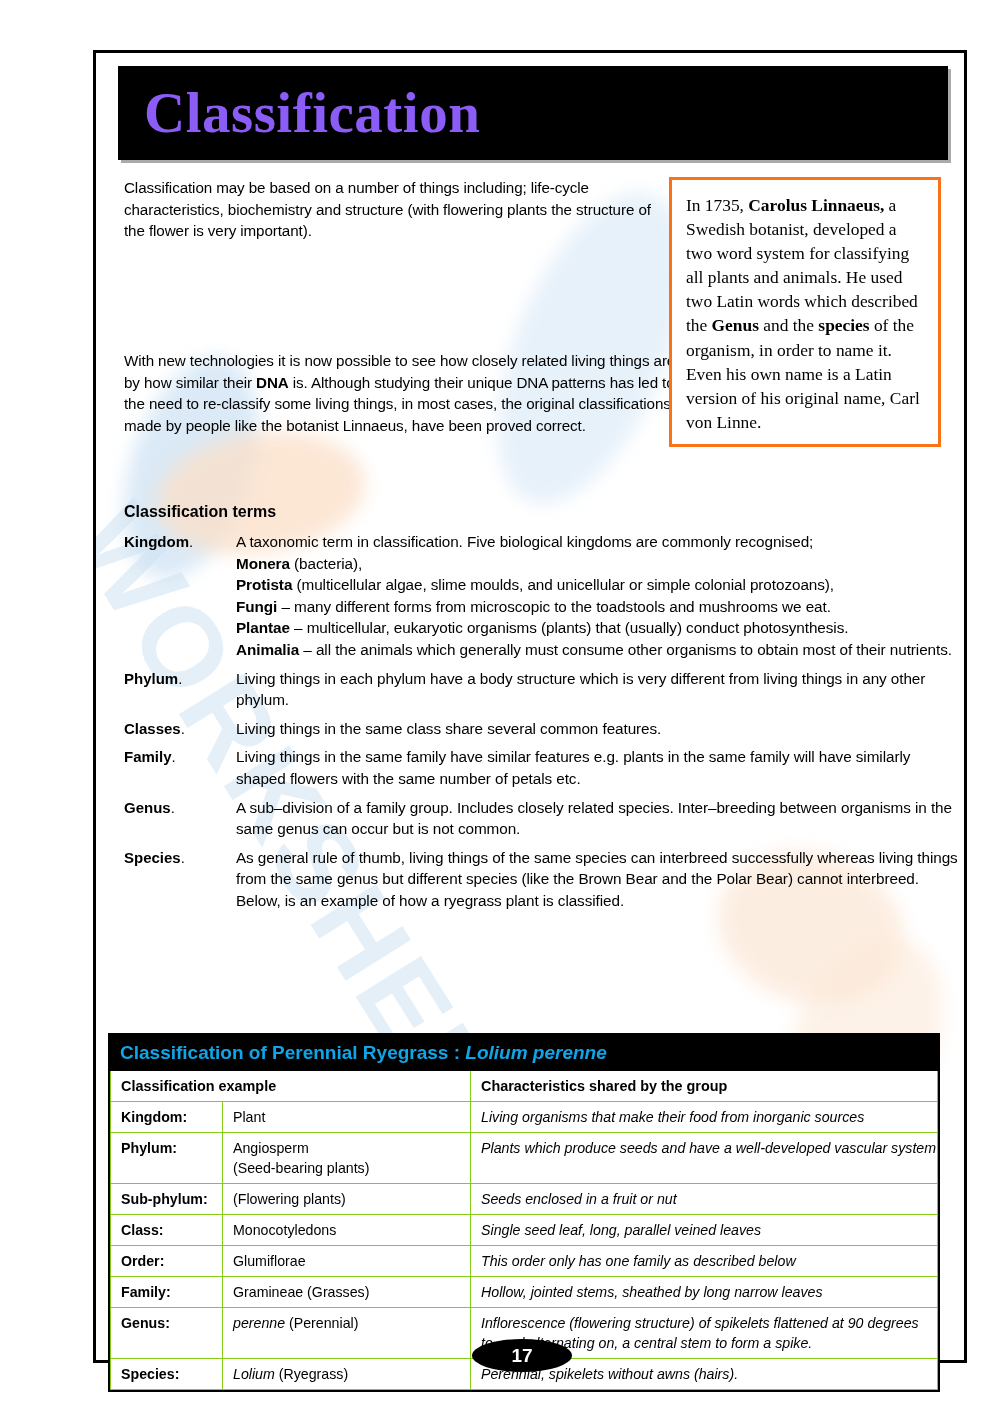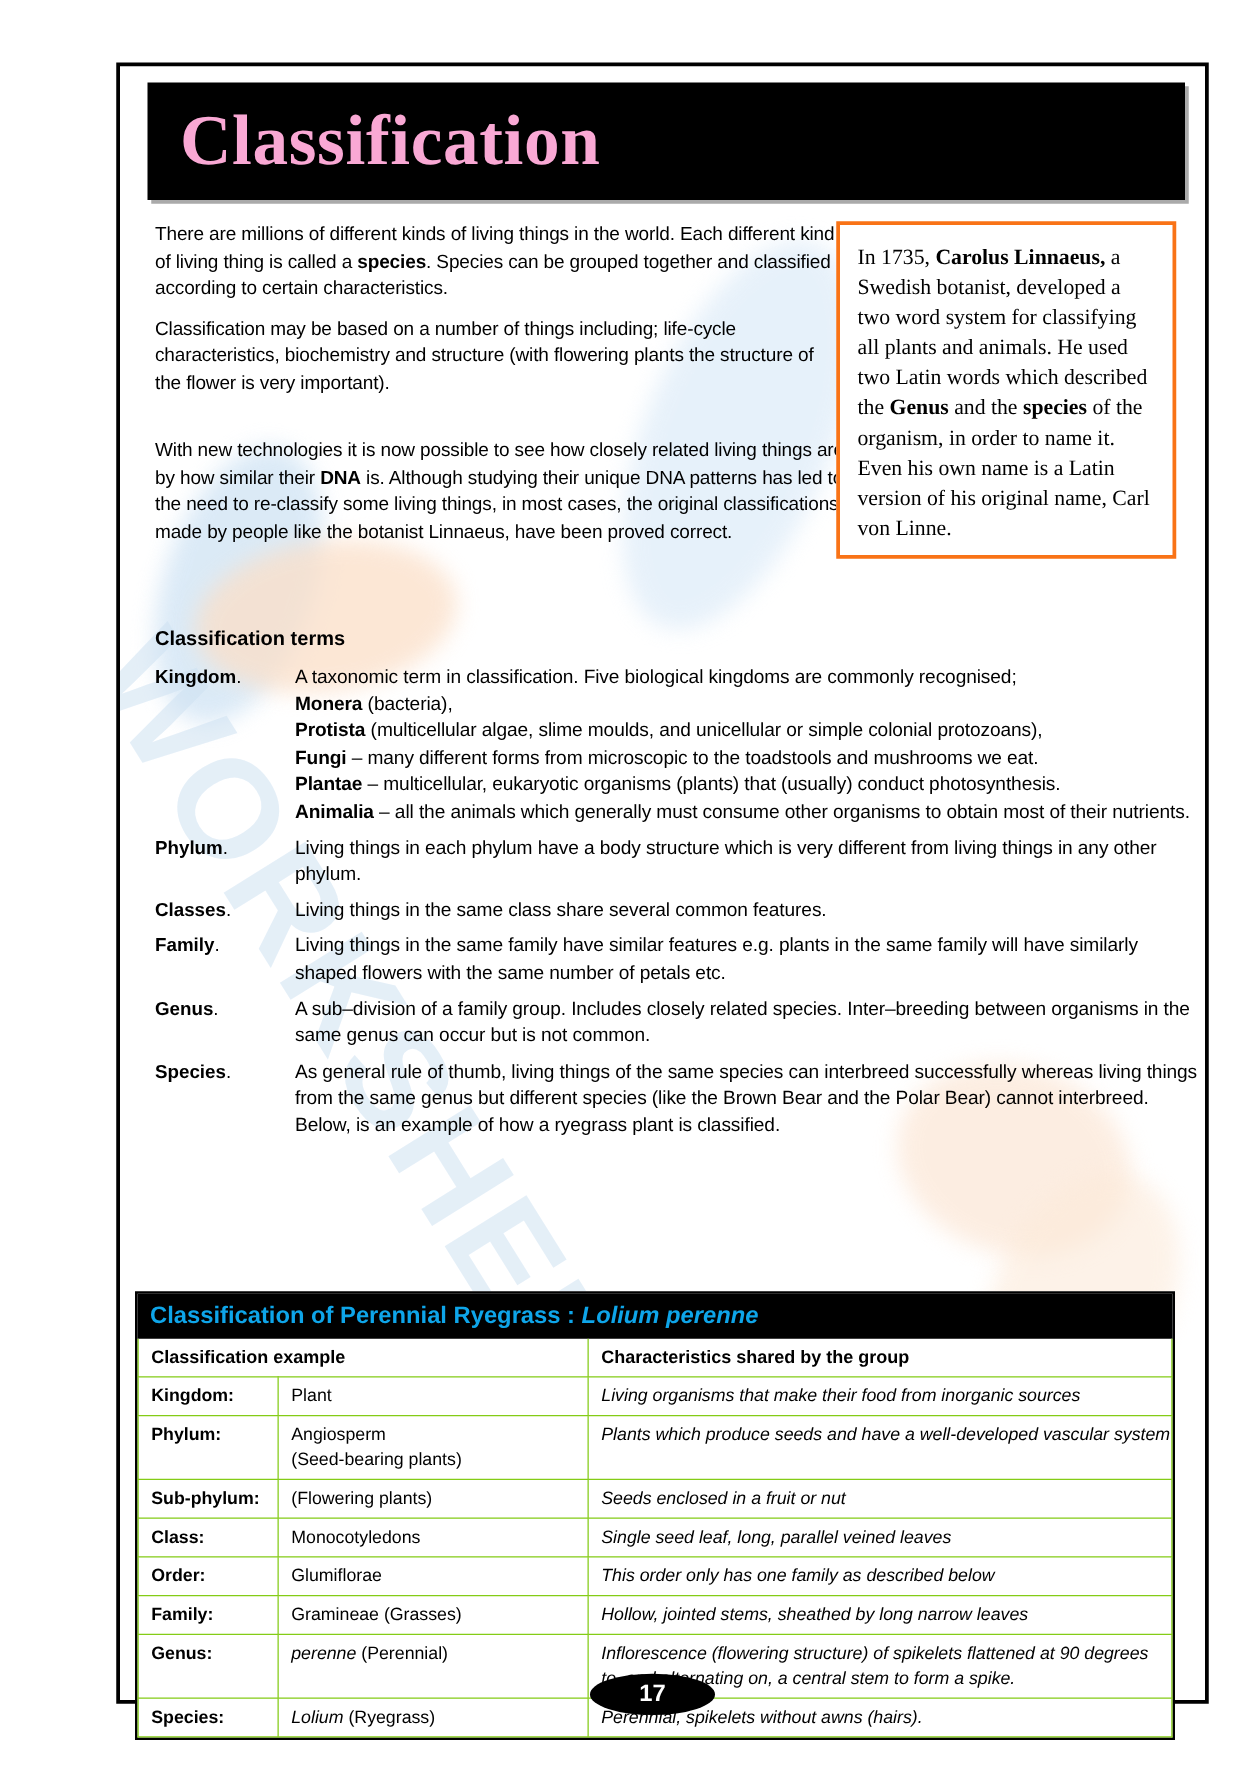--- a/index.html
+++ b/index.html
@@ -94,21 +94,21 @@
   #title-banner {
     position: absolute;
     left: 22px;
     top: 13px;
     width: 830px;
     height: 94px;
     background: #000;
     box-shadow: 3px 3px 0 #aaa;
   }
   #title-banner .title-text {
-    color: #f9a8d4;
+    color: #8b5cf6;
     font-family: "Liberation Serif", serif;
     font-weight: 700;
     font-size: 57px;
     line-height: 94px;
     padding-left: 26px;
     letter-spacing: .5px;
   }
 
   
   #intro-block {
@@ -279,21 +279,20 @@
     <div class="wm-text">WORKSHEET</div>
   </div>
 
   <div id="content">
 
     <div id="title-banner">
       <div class="title-text">Classification</div>
     </div>
 
     <div id="intro-block">
-      <p><span>There are millions of different kinds of living things in the world. Each different kind of living thing is called a </span><b>species</b><span>. Species can be grouped together and classified according to certain characteristics.</span></p>
       <p>Classification may be based on a number of things including; life-cycle characteristics, biochemistry and structure (with flowering plants the structure of the flower is very important).</p>
     </div>
 
     <p id="intro-wide"><span>With new technologies it is now possible to see how closely related living things are by how similar their </span><b>DNA</b><span> is. Although studying their unique DNA patterns has led to the need to re-classify some living things, in most cases, the original classifications made by people like the botanist Linnaeus, have been proved correct.</span></p>
 
     <div id="linnaeus-box">
       <p><span>In 1735, </span><b>Carolus Linnaeus,</b><span> a Swedish botanist, developed a two word system for classifying all plants and animals. He used two Latin words which described the </span><b>Genus</b><span> and the </span><b>species</b><span> of the organism, in order to name it. Even his own name is a Latin version of his original name, Carl von Linne.</span></p>
     </div>
 
     <div id="terms-heading">Classification terms</div>

